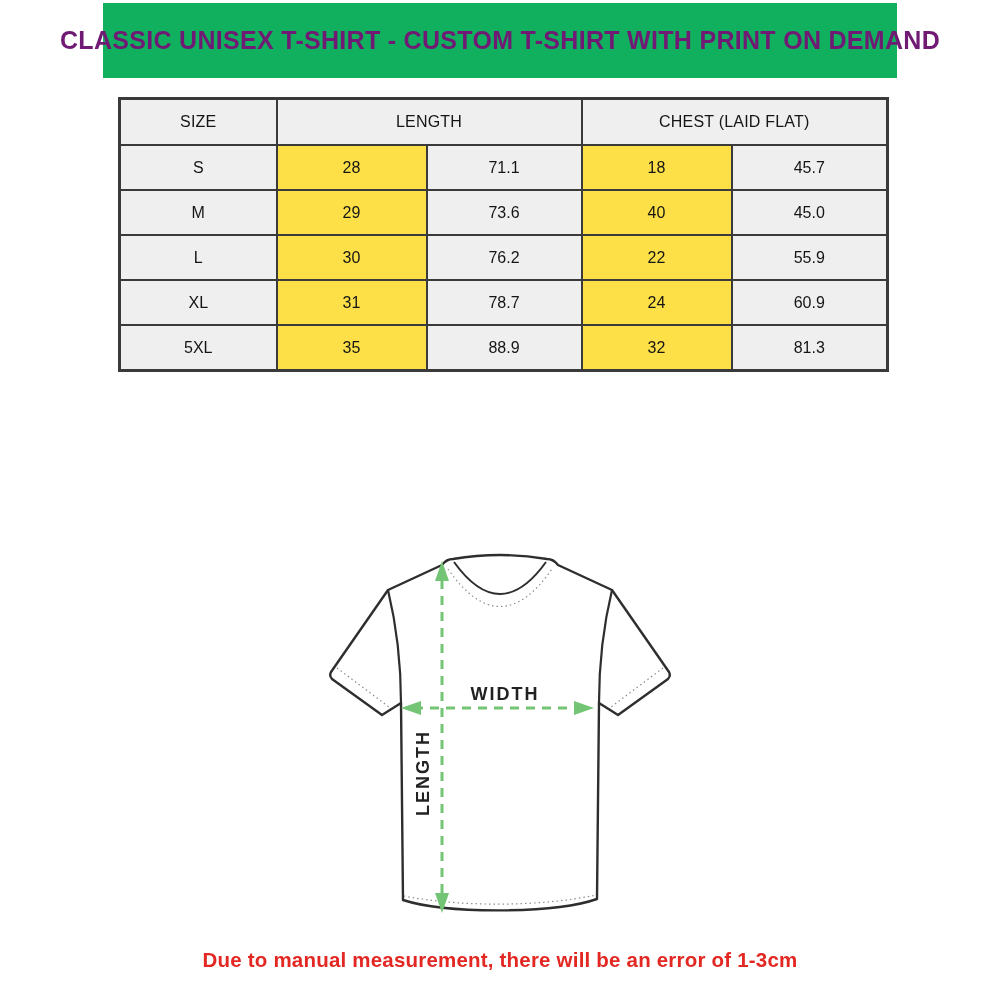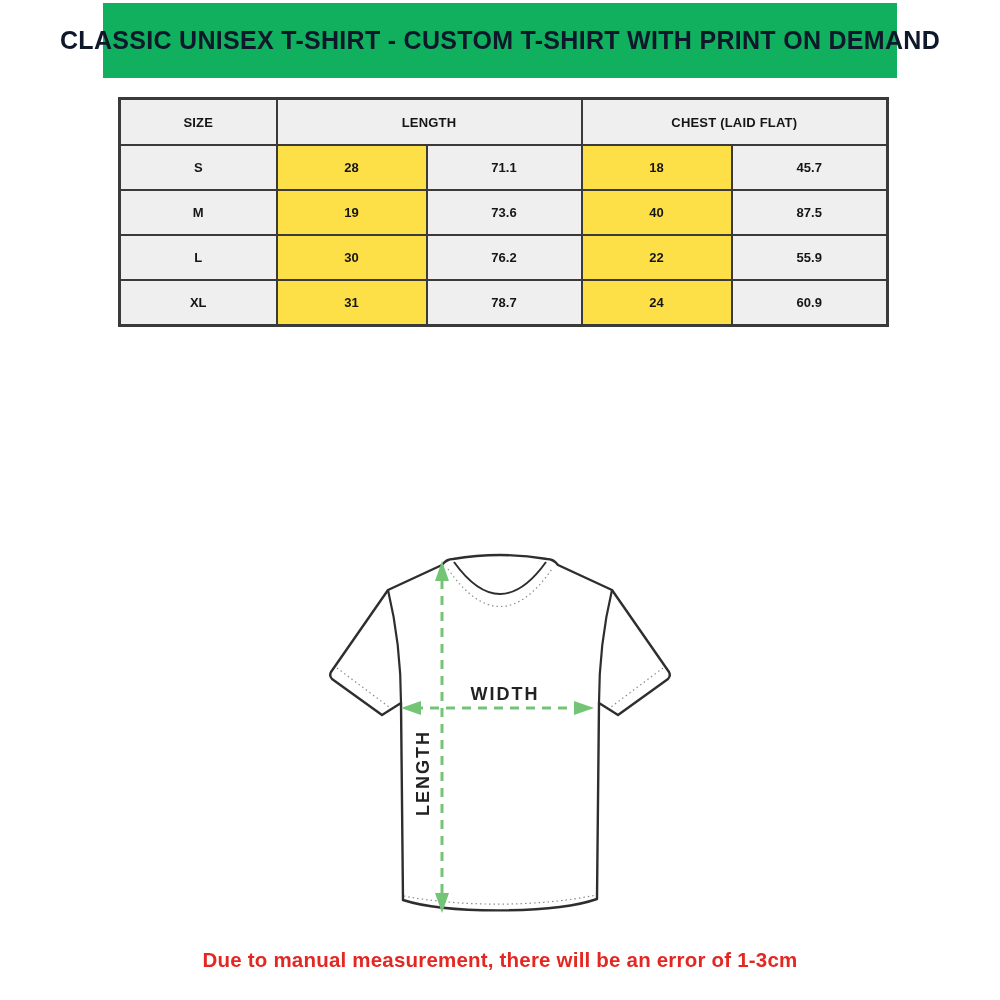--- a/index.html
+++ b/index.html
@@ -15,32 +15,32 @@
     position:relative;width:1000px;height:1000px;background:#ffffff;overflow:hidden;
     font-family:"Liberation Sans", sans-serif;color:#1c1c1c;
   }
   
   .banner{
     position:absolute;left:103px;top:3px;width:794px;height:75px;
     background:var(--banner-green);
     display:flex;align-items:center;justify-content:center;
   }
   .banner-title{
-    color:#0f172a;font-size:25px;font-weight:bold;letter-spacing:.3px;white-space:nowrap;
+    color:#701a75;font-size:25px;font-weight:bold;letter-spacing:.3px;white-space:nowrap;
   }
   
   .size-table{
     position:absolute;left:118px;top:97px;width:768px;
     border-collapse:collapse;table-layout:fixed;
     border:3px solid var(--border-dark);
   }
   .size-table th,.size-table td{
     border:2px solid var(--border-dark);
     text-align:center;vertical-align:middle;
-    font-size:13px;font-weight:bold;color:#151515;
+    font-size:16px;font-weight:normal;color:#151515;
     padding:0;
   }
   .size-table thead th{height:44px;background:var(--cell-shade);letter-spacing:.2px;}
   .size-table tbody td{height:43px;}
   .size-table td.shade{background:var(--cell-shade);}
   .size-table td.plain{background:#fde047;}
   
   .diagram{position:absolute;left:300px;top:548px;width:400px;height:400px;}
   .dim-label{
     font-family:"Liberation Sans", sans-serif;font-size:18px;font-weight:bold;
@@ -79,38 +79,45 @@
     <tbody>
         <tr>
           <td class="shade">S</td>
           <td class="plain">28</td>
           <td class="shade">71.1</td>
           <td class="plain">18</td>
           <td class="shade">45.7</td>
         </tr>
         <tr>
           <td class="shade">M</td>
-          <td class="plain">19</td>
+          <td class="plain">29</td>
           <td class="shade">73.6</td>
           <td class="plain">40</td>
-          <td class="shade">87.5</td>
+          <td class="shade">45.0</td>
         </tr>
         <tr>
           <td class="shade">L</td>
           <td class="plain">30</td>
           <td class="shade">76.2</td>
           <td class="plain">22</td>
           <td class="shade">55.9</td>
         </tr>
         <tr>
           <td class="shade">XL</td>
           <td class="plain">31</td>
           <td class="shade">78.7</td>
           <td class="plain">24</td>
           <td class="shade">60.9</td>
+        </tr>
+        <tr>
+          <td class="shade">5XL</td>
+          <td class="plain">35</td>
+          <td class="shade">88.9</td>
+          <td class="plain">32</td>
+          <td class="shade">81.3</td>
         </tr>
       </tbody>
   </table>
 
   <svg class="diagram" viewBox="0 0 400 400" xmlns="http://www.w3.org/2000/svg">
 
     <path d="M 142,17
          C 145,13 149,11 153,11
          Q 200,3 247,11
          C 251,11 255,13 258,17

